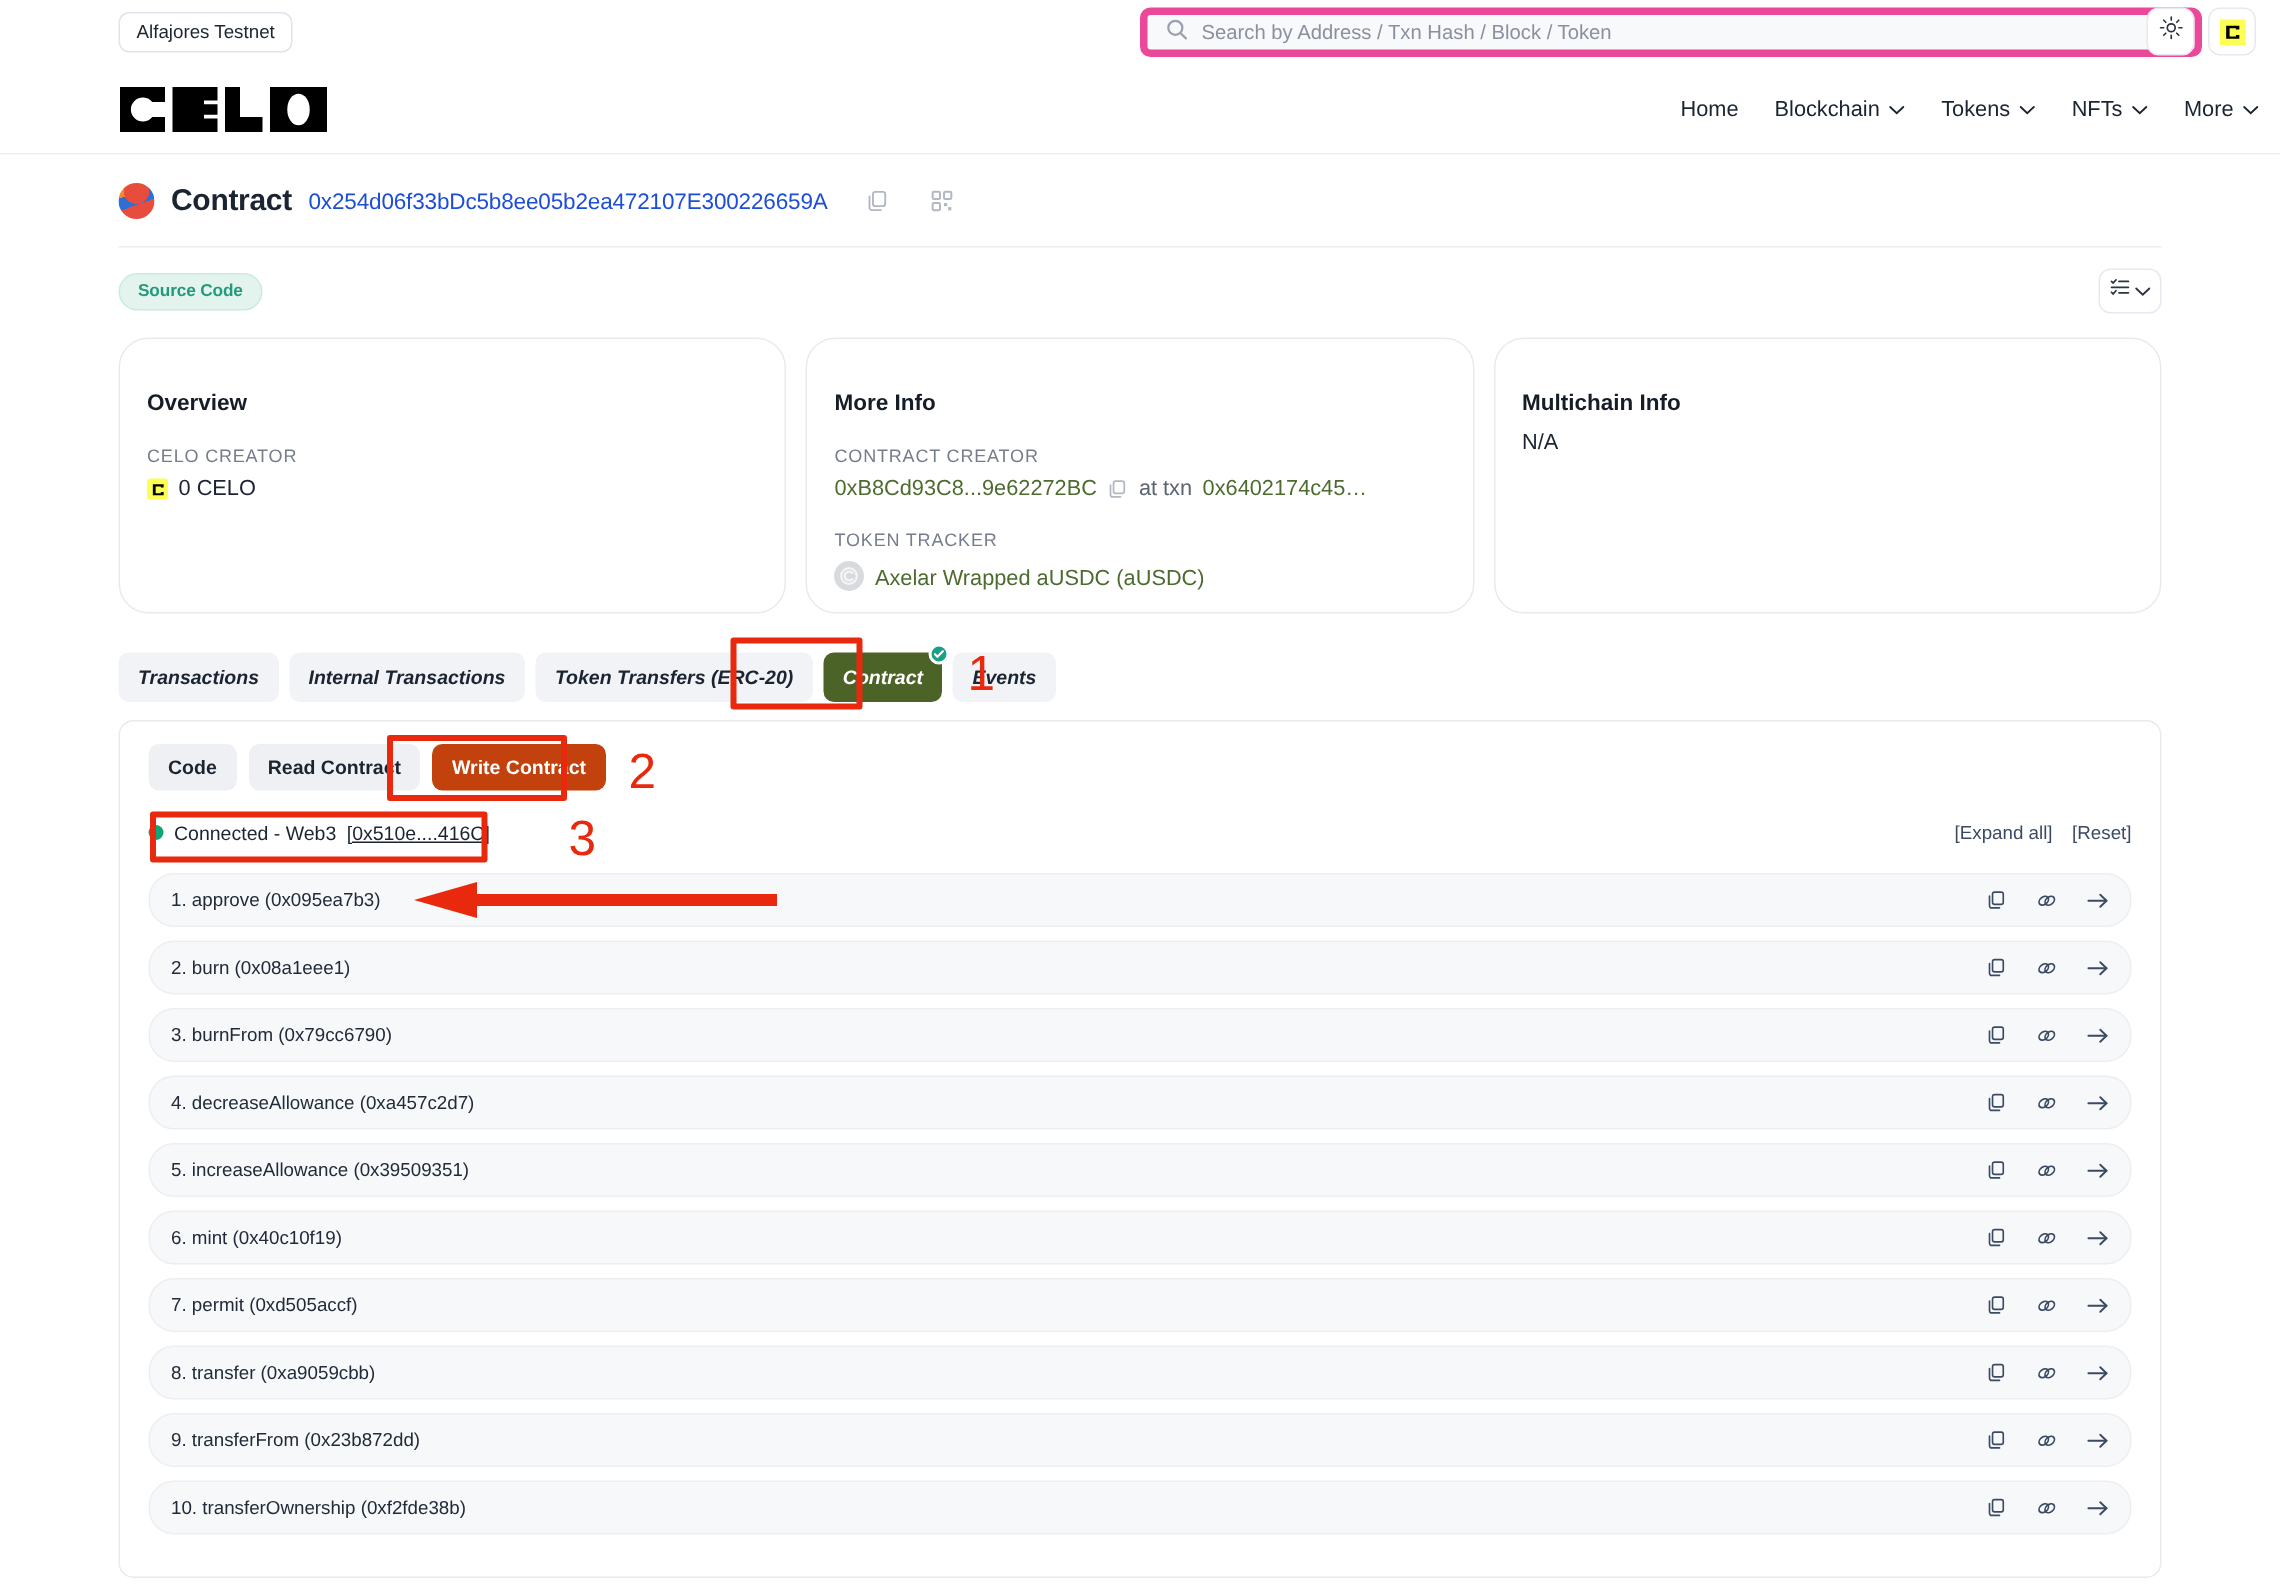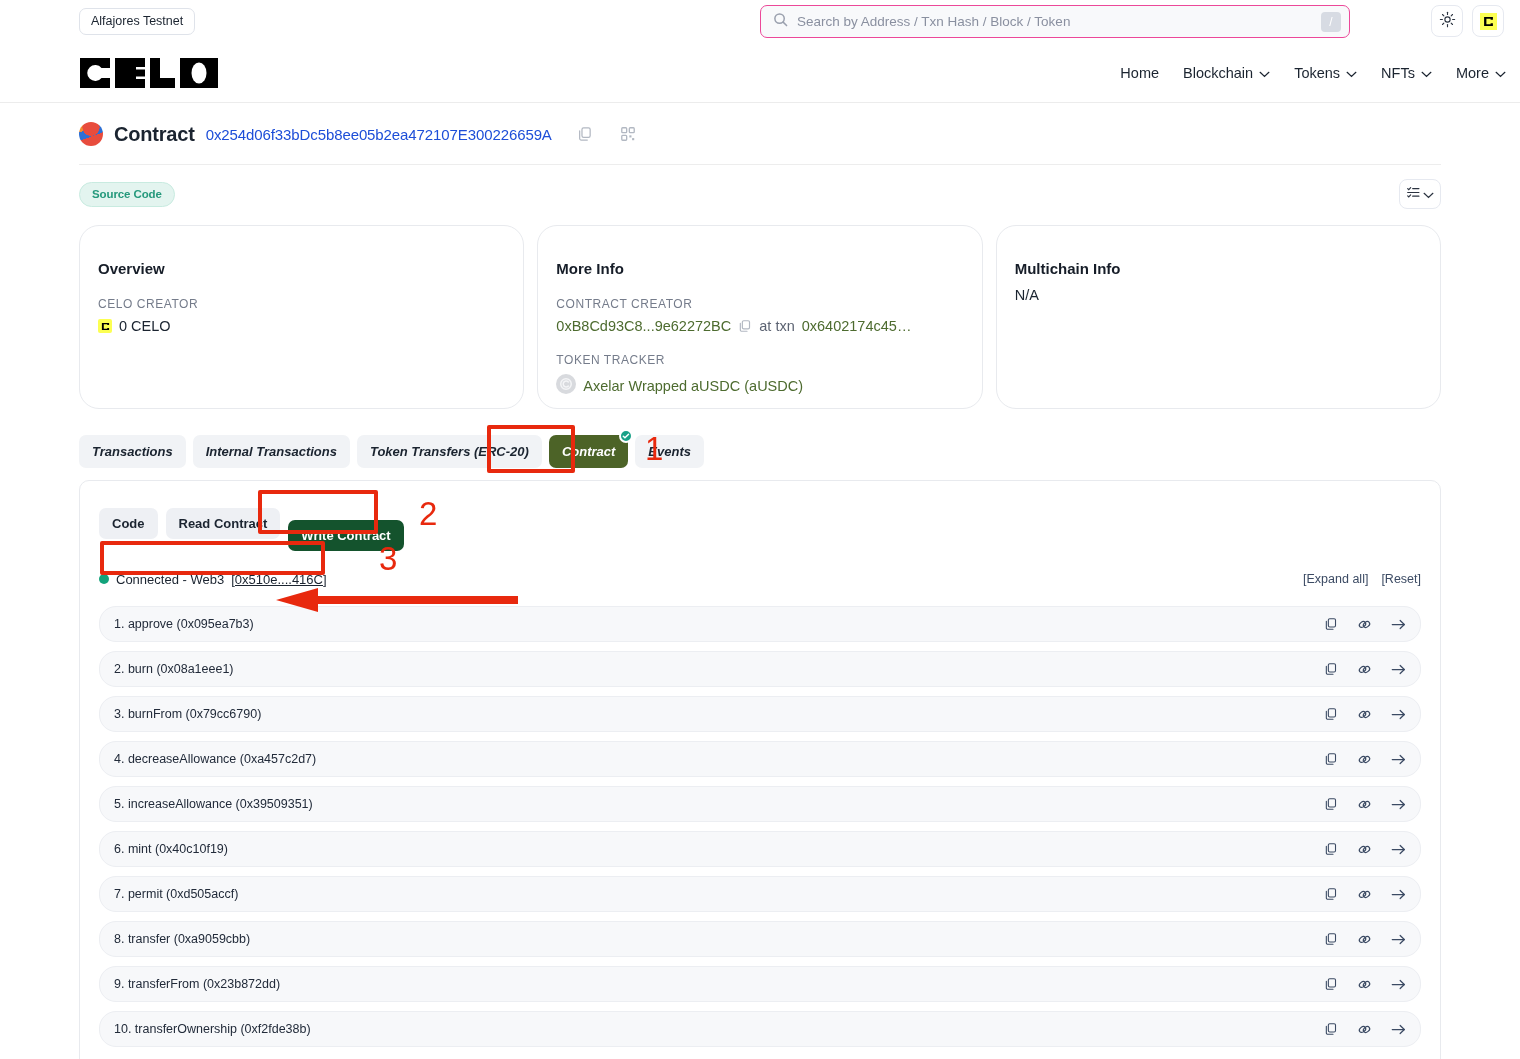--- a/index.html
+++ b/index.html
@@ -28,24 +28,24 @@
     background:#fff;
     font-size:12.5px;
     color:#1b2430;
     padding:6px 11px;
     line-height:1;
     cursor:pointer;
     white-space:nowrap;
   }
   .search-wrap {
     position:absolute; left:760px; top:5px;
-    width:590px; height:33px;
+    width:708px; height:33px;
     display:flex; align-items:center;
     background:#f8f9fb;
-    border:1px solid #ec4899;
+    border:5px solid #ec4899;
     border-radius:7px;
     padding:0 8px 0 12px;
   }
   .search-wrap svg { flex:none; }
   .search-input {
     flex:1; border:0; outline:0; background:transparent;
     font-family:"Liberation Sans", sans-serif;
     font-size:13.5px; color:#4a5160;
     padding-left:9px;
   }
@@ -193,21 +193,21 @@
     background:#fff;
     padding:15px 19px 28px;
     min-height:560px;
   }
   .subtabs { display:flex; align-items:center; gap:8px; }
   .subtab {
     background:#eef0f4; color:#1b2430;
     border-radius:7px; font-size:13px; font-weight:bold;
     padding:8px 13px; cursor:pointer;
   }
-  .subtab.active { background:#14532d; color:#fff;margin-top:24px; }
+  .subtab.active { background:#c2410c; color:#fff; }
 
   .conn-row {
     display:flex; align-items:center;
     margin-top:17px; height:22px;
   }
   .conn {
     display:flex; align-items:center; gap:7px;
     font-size:13px; color:#1b2430;
   }
   .dot { width:10px; height:10px; border-radius:50%; background:#12a37b; }

